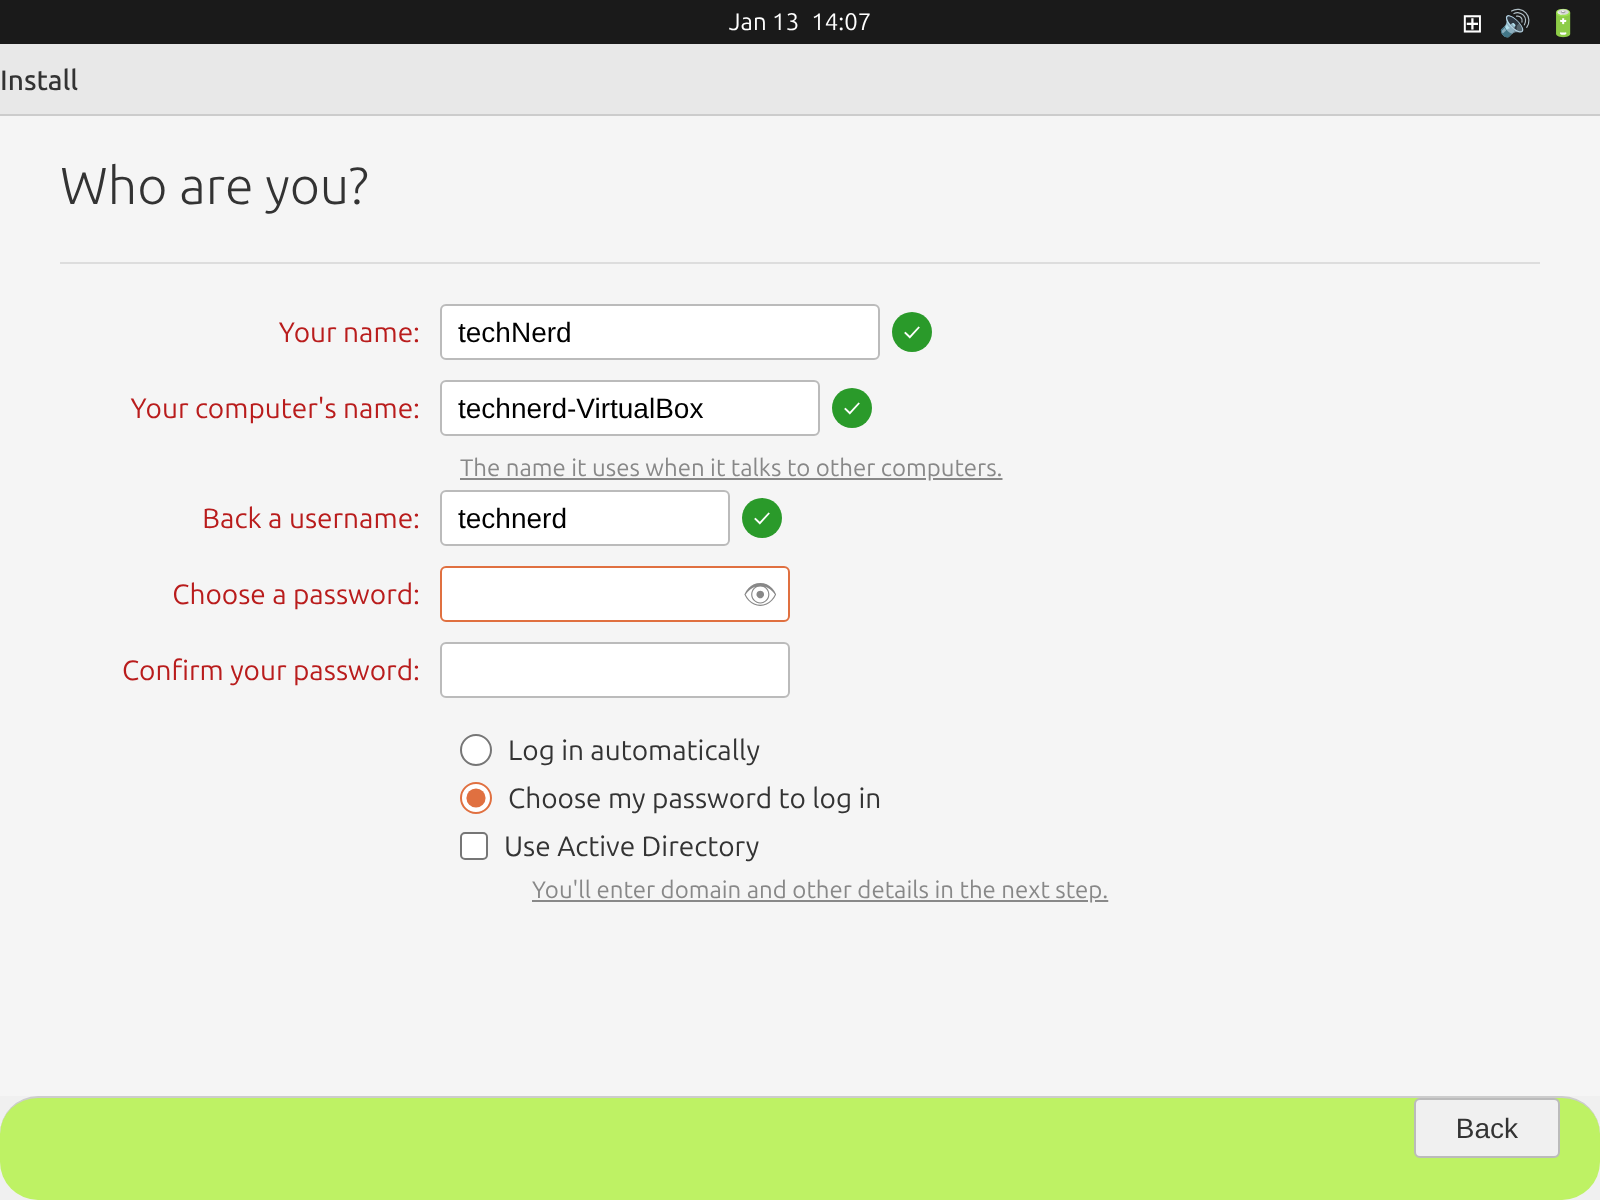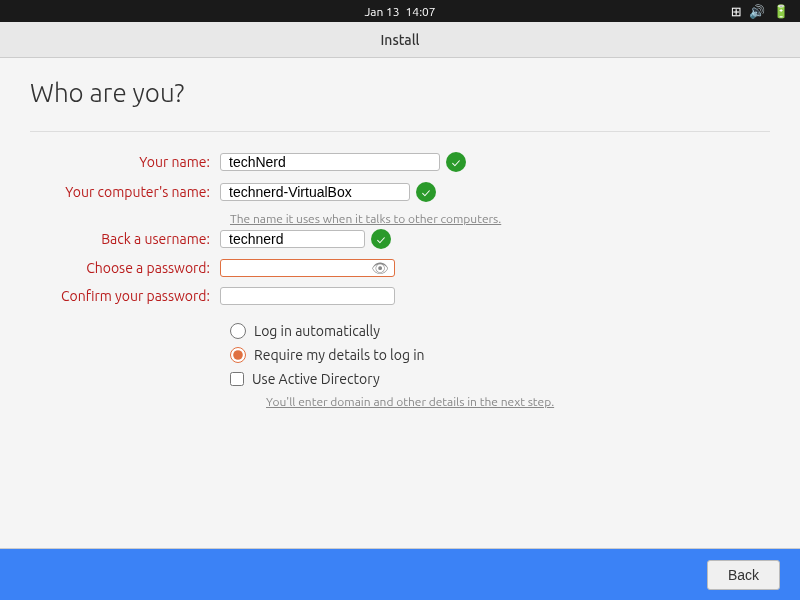--- a/index.html
+++ b/index.html
@@ -37,21 +37,21 @@
       gap: 8px;
       margin-left: auto;
     }
     
     #title-bar {
       background: #e8e8e8;
       border-bottom: 1px solid #ccc;
       height: 36px;
       display: flex;
       align-items: center;
-      justify-content: center;
+      justify-content: flex-start;
       font-size: 14px;
       font-weight: 500;
       color: #333;
     }
     
     #main {
       flex: 1;
       background: #f5f5f5;
       padding: 20px 30px;
       display: flex;
@@ -80,21 +80,21 @@
     .form-input-wrap {
       display: flex;
       align-items: center;
       gap: 6px;
     }
     .form-input {
       border: 1px solid #bbb;
       border-radius: 3px;
       padding: 4px 8px;
       font-size: 14px;
-      height: 18px;
+      height: 28px;
       background: #fff;
     }
     .input-name { width: 220px; }
     .input-computer { width: 190px; }
     .input-username { width: 145px; }
     .input-password {
       width: 175px;
       border-color: #e07040;
       position: relative;
     }
@@ -154,28 +154,29 @@
       width: 14px;
       height: 14px;
       cursor: pointer;
     }
     .option-label {
       font-size: 14px;
       color: #333;
     }
     
     #bottom-bar {
-      background: #3b82f6;
+      background: #bef264;
       border-top: 1px solid #ccc;
       height: 52px;
       display: flex;
-      align-items: center;
+      align-items: flex-start;
       justify-content: flex-end;
       padding: 0 20px;
       gap: 10px;
+      border-radius: 19px;
     }
     .btn {
       padding: 6px 20px;
       border-radius: 3px;
       border: 1px solid #bbb;
       background: #f0f0f0;
       font-size: 14px;
       cursor: pointer;
       color: #333;
     }
@@ -252,21 +253,21 @@
     </div>
   </div>
 
   <div class="options-section">
     <div class="option-row">
       <input type="radio" name="login-option" class="radio-input" style="">
       <span class="option-label">Log in automatically</span>
     </div>
     <div class="option-row">
       <input type="radio" name="login-option" class="radio-input" checked="" style="">
-      <span class="option-label">Require my details to log in</span>
+      <span class="option-label">Choose my password to log in</span>
     </div>
     <div class="option-row">
       <input type="checkbox" class="checkbox-input" style="">
       <span class="option-label">Use Active Directory</span>
     </div>
     <div class="hint-text" style="margin-left:36px;">You'll enter domain and other details in the next step.</div>
   </div>
 </div>
 
 <div id="bottom-bar">

